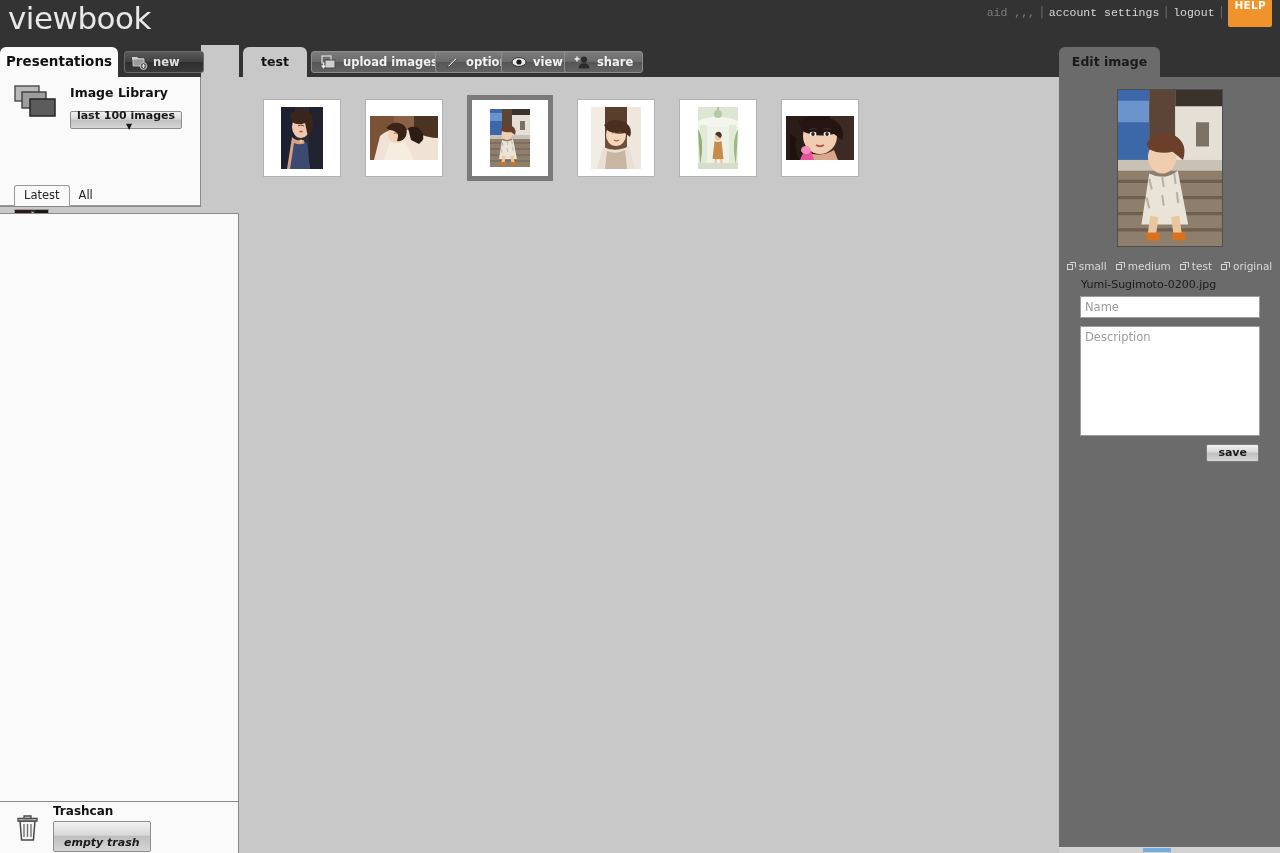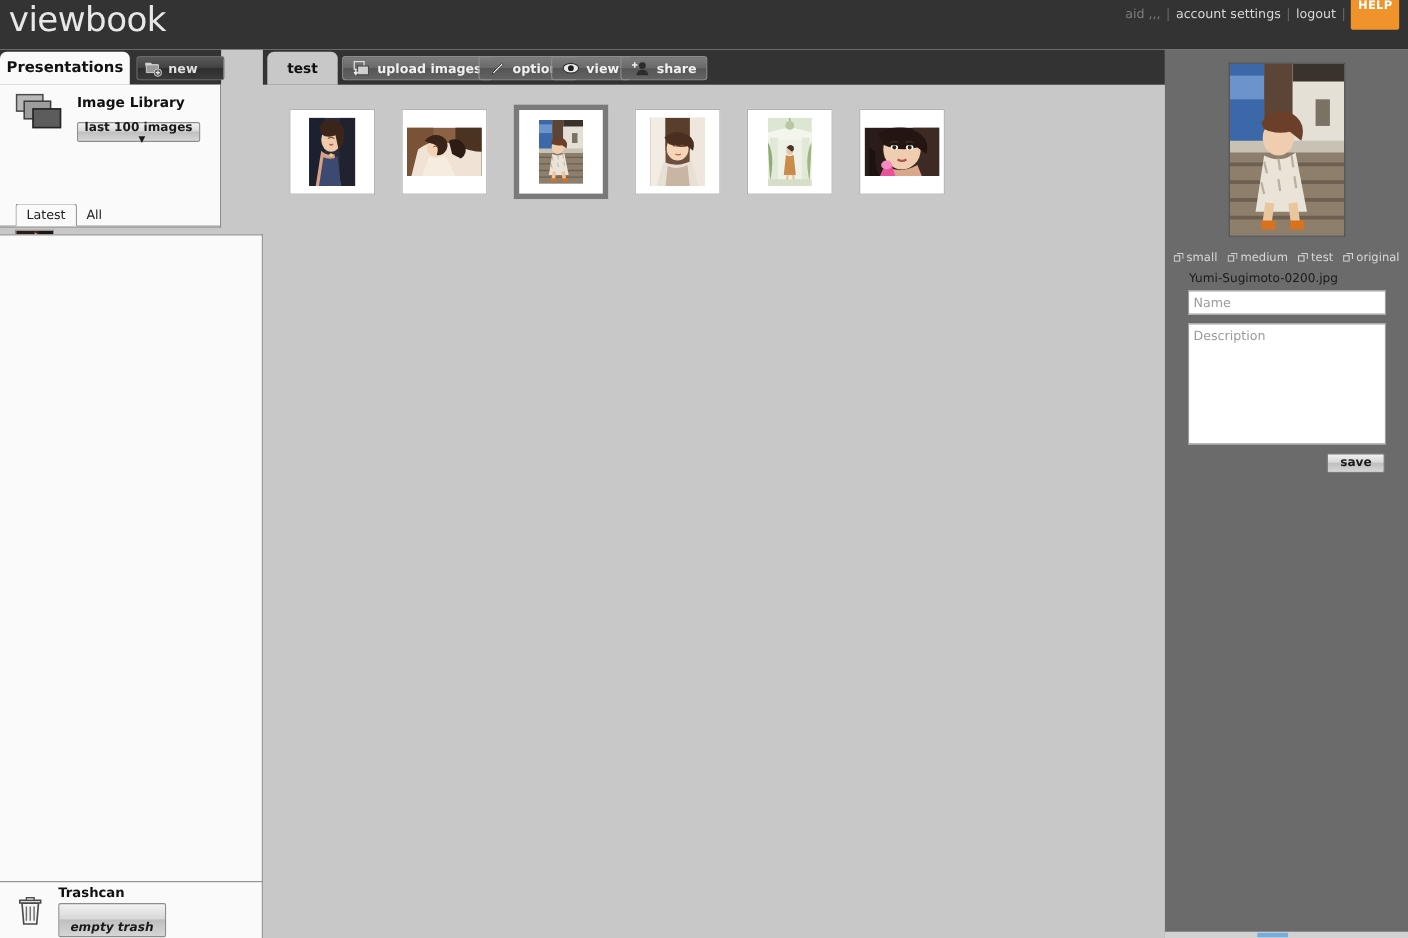--- a/index.html
+++ b/index.html
@@ -26,21 +26,21 @@
     font-weight: 400;
     font-family: "DejaVu Sans", "Liberation Sans", sans-serif;
   }
   #header-right {
     position: absolute; right: 8px; top: 3px;
     font-size: 11.5px;
     color: #d8d8d8;
     display: flex; align-items: center; gap: 0px;
     height: 18px;
   }
-  #header-right .hr-item { padding: 0 5px; white-space: nowrap; }
+  #header-right .hr-item { padding: 0 5px; white-space: nowrap; font-family: Liberation Mono, monospace; }
   #header-right .hr-dim { color: #7d7d7d; }
   #header-right .hr-sep { color: #6a6a6a; }
   #help-badge {
     background: #f0932b;
     color: #ffffff;
     font-size: 10.5px;
     font-weight: bold;
     padding: 2px 6px 16px 6px;
     border-radius: 2px;
     margin-left: 5px;
@@ -538,20 +538,23 @@
         <path d="M22 30 q-6 8 -8 14 h14 q-2 -8 -6 -14 z" fill="#e8529a"></path>
         <ellipse cx="20" cy="34" rx="5" ry="4" fill="#f48cc0"></ellipse>
       </svg>
     </div>
 
   </div>
 </div>
 
 <div id="rightpanel">
 
+  <div id="right-tabbar">
+    <div class="tab-edit">Edit image</div>
+  </div>
 
   <div id="preview-wrap">
     <svg id="preview-img" viewBox="0 0 40 58" preserveAspectRatio="none">
       <rect width="40" height="58" fill="#c8c2b4"></rect>
       <rect x="0" y="0" width="12" height="26" fill="#3c67a8"></rect>
       <rect x="0" y="4" width="12" height="8" fill="#6d93cc"></rect>
       <rect x="12" y="0" width="10" height="24" fill="#5c4436"></rect>
       <rect x="22" y="0" width="18" height="26" fill="#e4e0d6"></rect>
       <path d="M22 0 h18 v6 H22 z" fill="#3a332c"></path>
       <rect x="30" y="12" width="5" height="9" fill="#7a7264"></rect>

